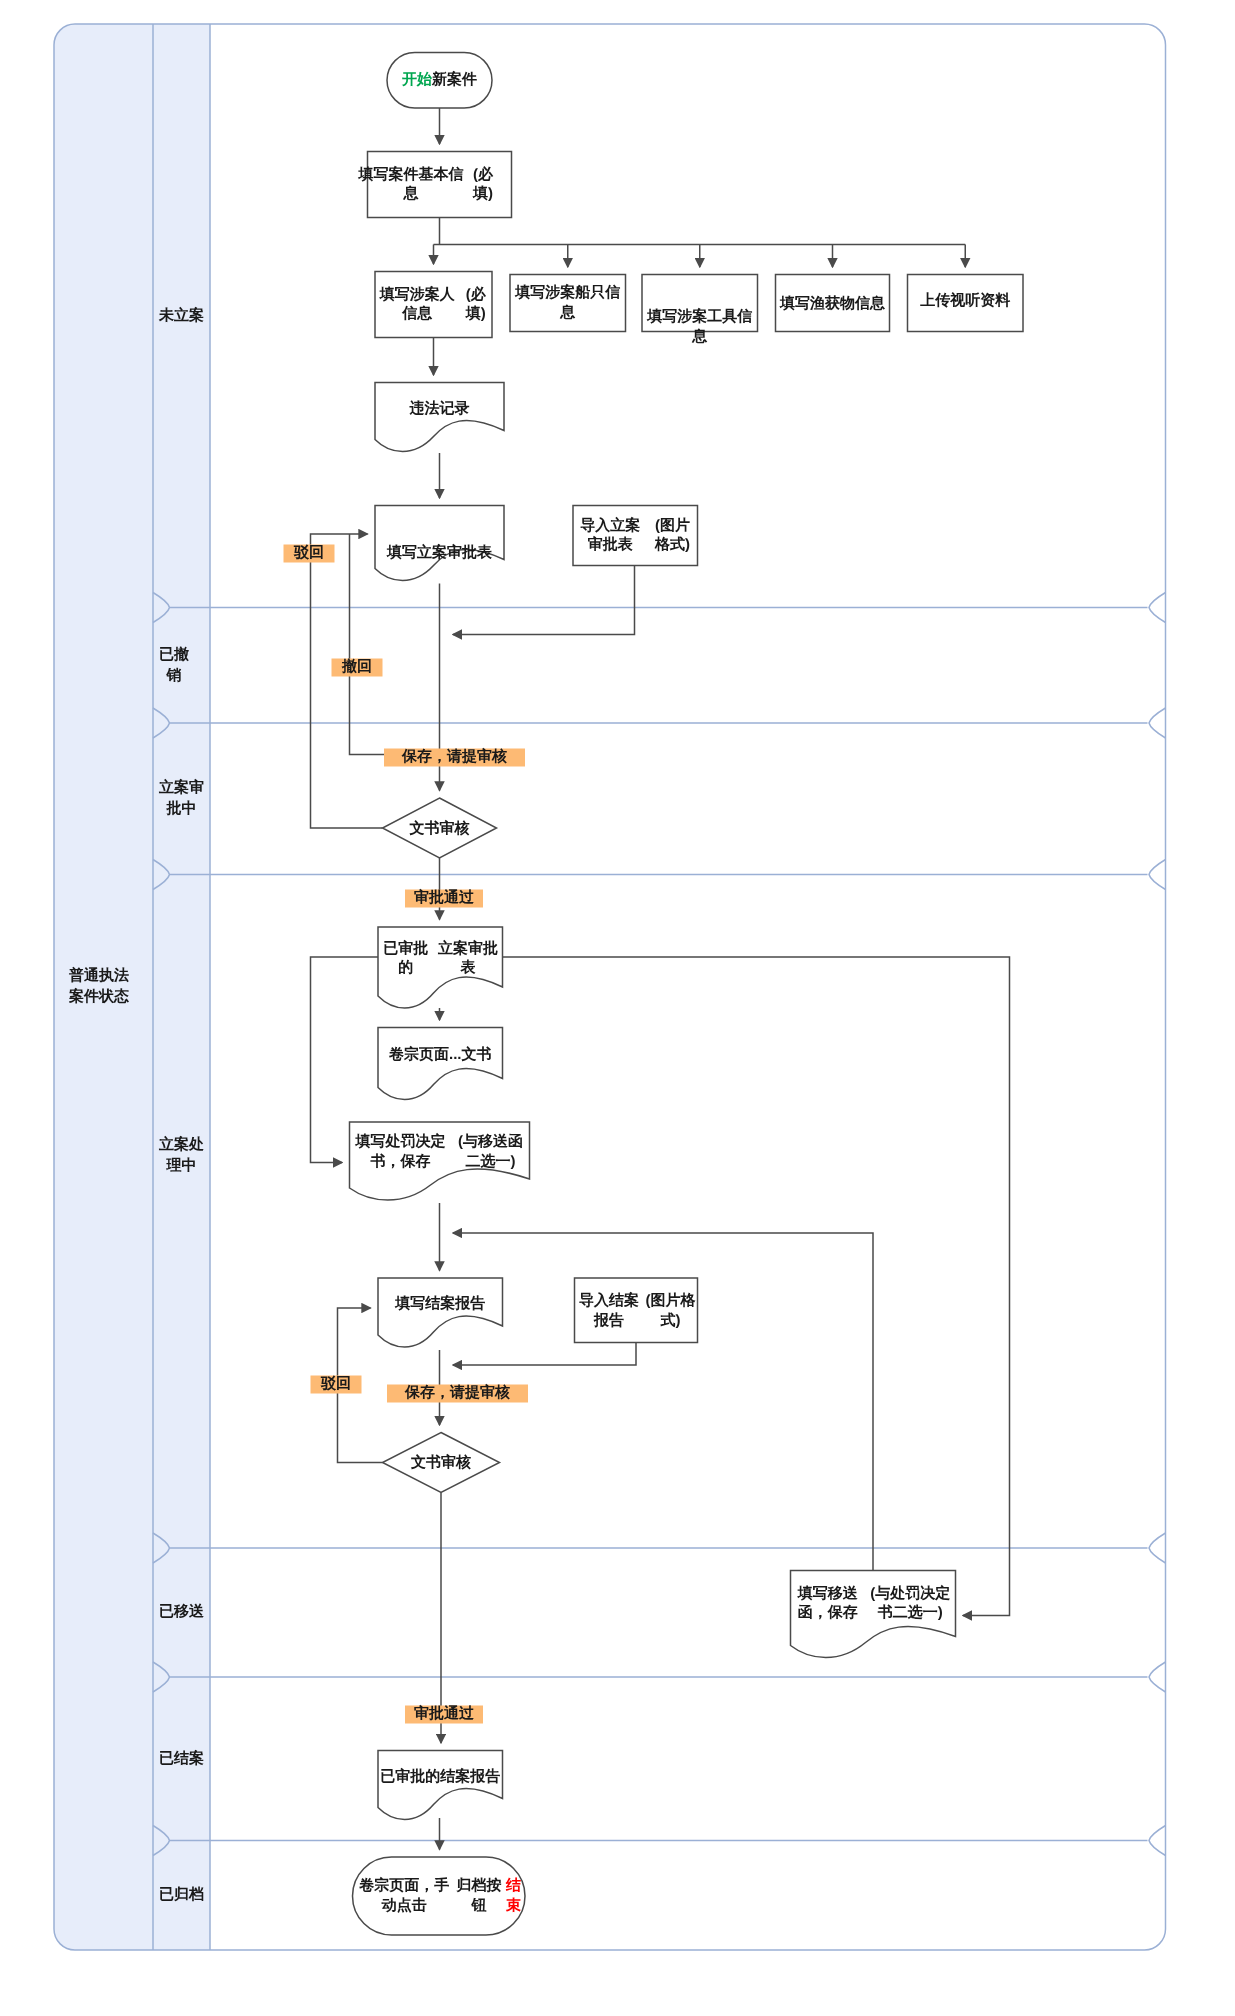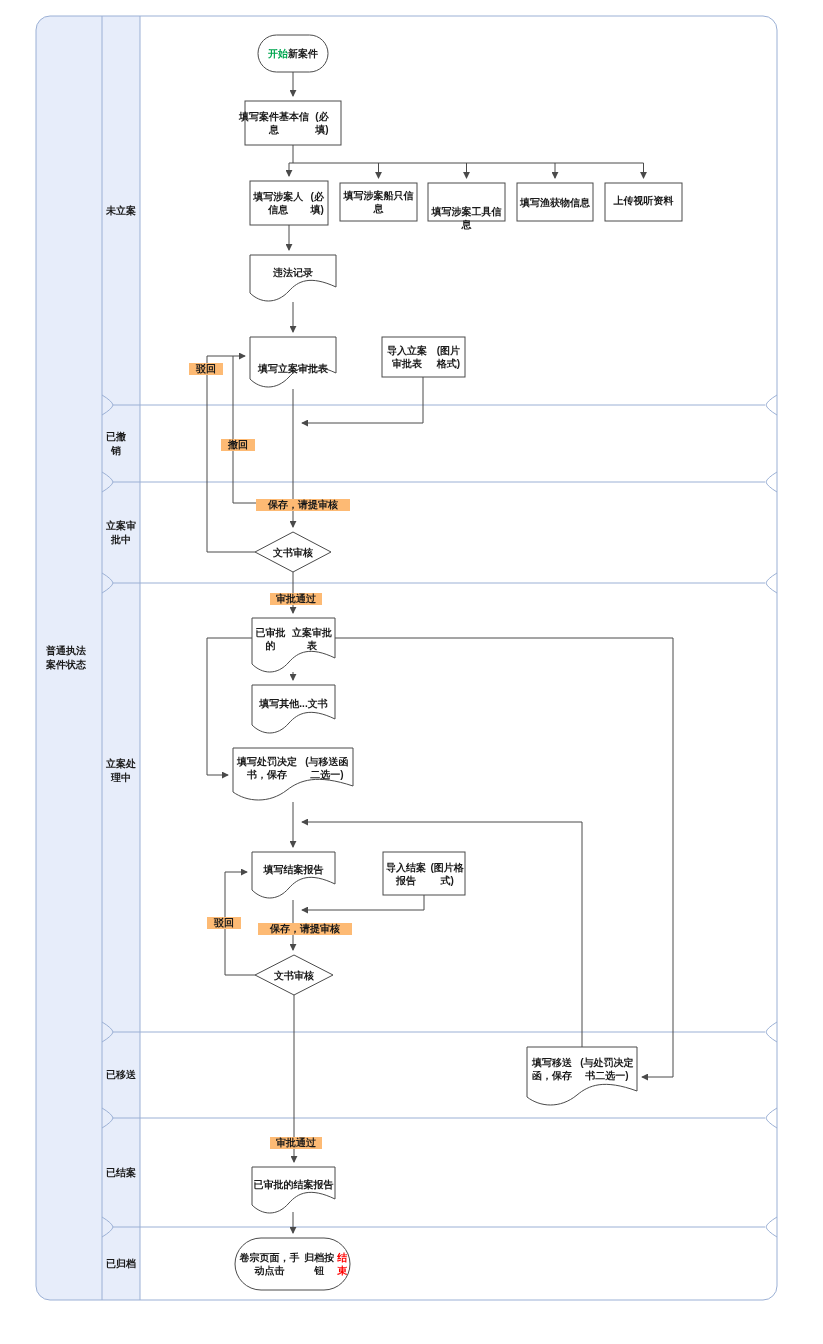--- a/index.html
+++ b/index.html
@@ -152,21 +152,21 @@
   <span>(图片格式)</span>
 </div>
 <div class="txt" style="left:255px;top:532px;width:76px;height:40px;">
       <span>文书审核</span>
     </div>
 <div class="txt" style="left:252px;top:618px;width:83px;height:42px;">
   <span>已审批的</span>
   <span>立案审批表</span>
 </div>
 <div class="txt" style="left:252px;top:685px;width:83px;height:36px;">
-      <span>填写其他...文书</span>
+      <span>卷宗页面...文书</span>
     </div>
 <div class="txt" style="left:233px;top:748px;width:120px;height:40px;">
   <span>填写处罚决定书，保存</span>
   <span>(与移送函二选一)</span>
 </div>
 <div class="txt" style="left:252px;top:852px;width:83px;height:34px;">
       <span>填写结案报告</span>
     </div>
 <div class="txt" style="left:383px;top:852px;width:82px;height:43px;">
   <span>导入结案报告</span>

